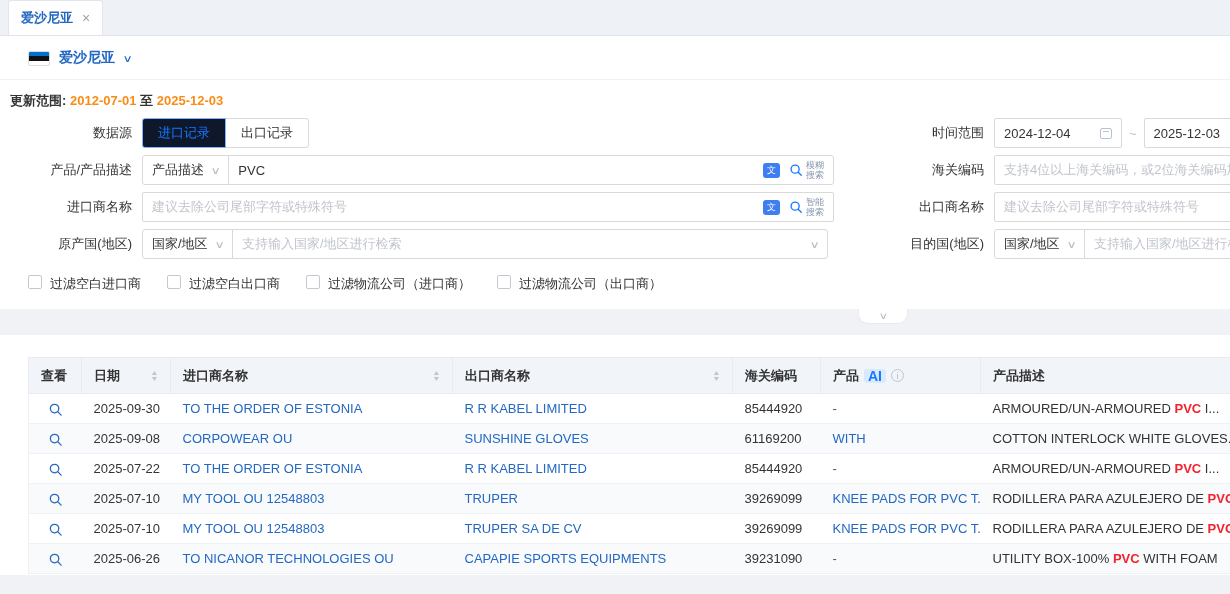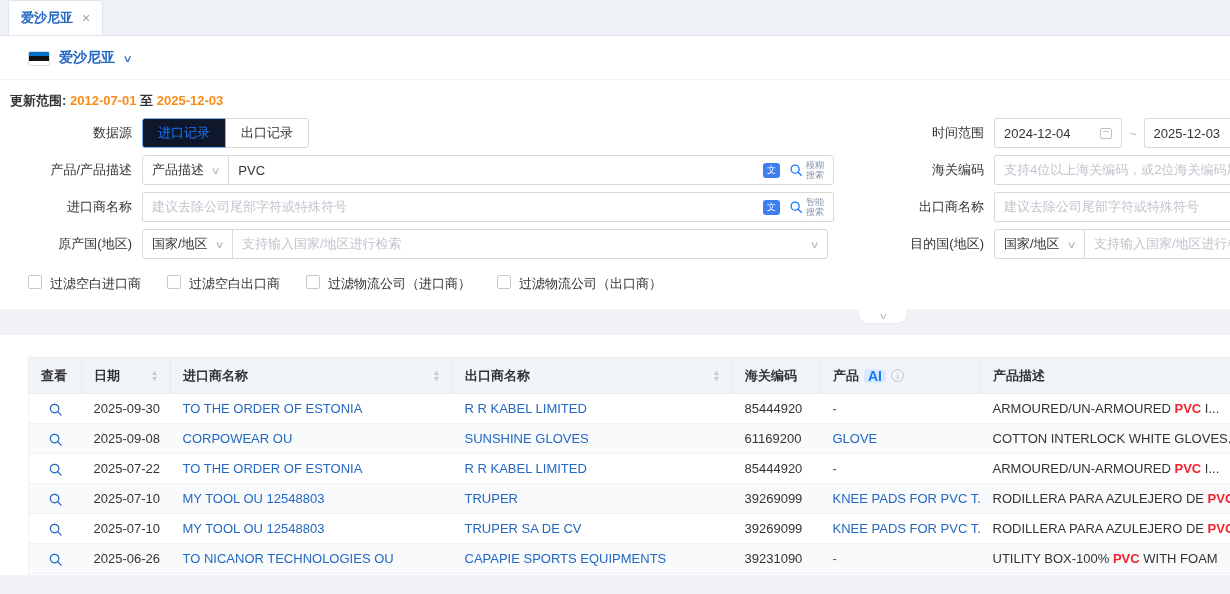--- a/index.html
+++ b/index.html
@@ -310,21 +310,21 @@
           </tr>
           <tr>
             <td class="c-view"><svg class="mag" width="15" height="15" viewBox="0 0 16 16">
                 <circle cx="7" cy="7" r="4.5" fill="none" stroke="#2468c2" stroke-width="1.4"></circle>
                 <line x1="10.3" y1="10.3" x2="14" y2="14" stroke="#2468c2" stroke-width="1.4" stroke-linecap="round"></line>
               </svg></td>
             <td>2025-09-08</td>
             <td class="c-link">CORPOWEAR OU</td>
             <td class="c-link">SUNSHINE GLOVES</td>
             <td>61169200</td>
-            <td class="c-link">GLOVE</td>
+            <td class="c-link">WITH</td>
             <td>COTTON INTERLOCK WHITE GLOVES...</td>
           </tr>
           <tr>
             <td class="c-view"><svg class="mag" width="15" height="15" viewBox="0 0 16 16">
                 <circle cx="7" cy="7" r="4.5" fill="none" stroke="#2468c2" stroke-width="1.4"></circle>
                 <line x1="10.3" y1="10.3" x2="14" y2="14" stroke="#2468c2" stroke-width="1.4" stroke-linecap="round"></line>
               </svg></td>
             <td>2025-07-22</td>
             <td class="c-link">TO THE ORDER OF ESTONIA</td>
             <td class="c-link">R R KABEL LIMITED</td>

